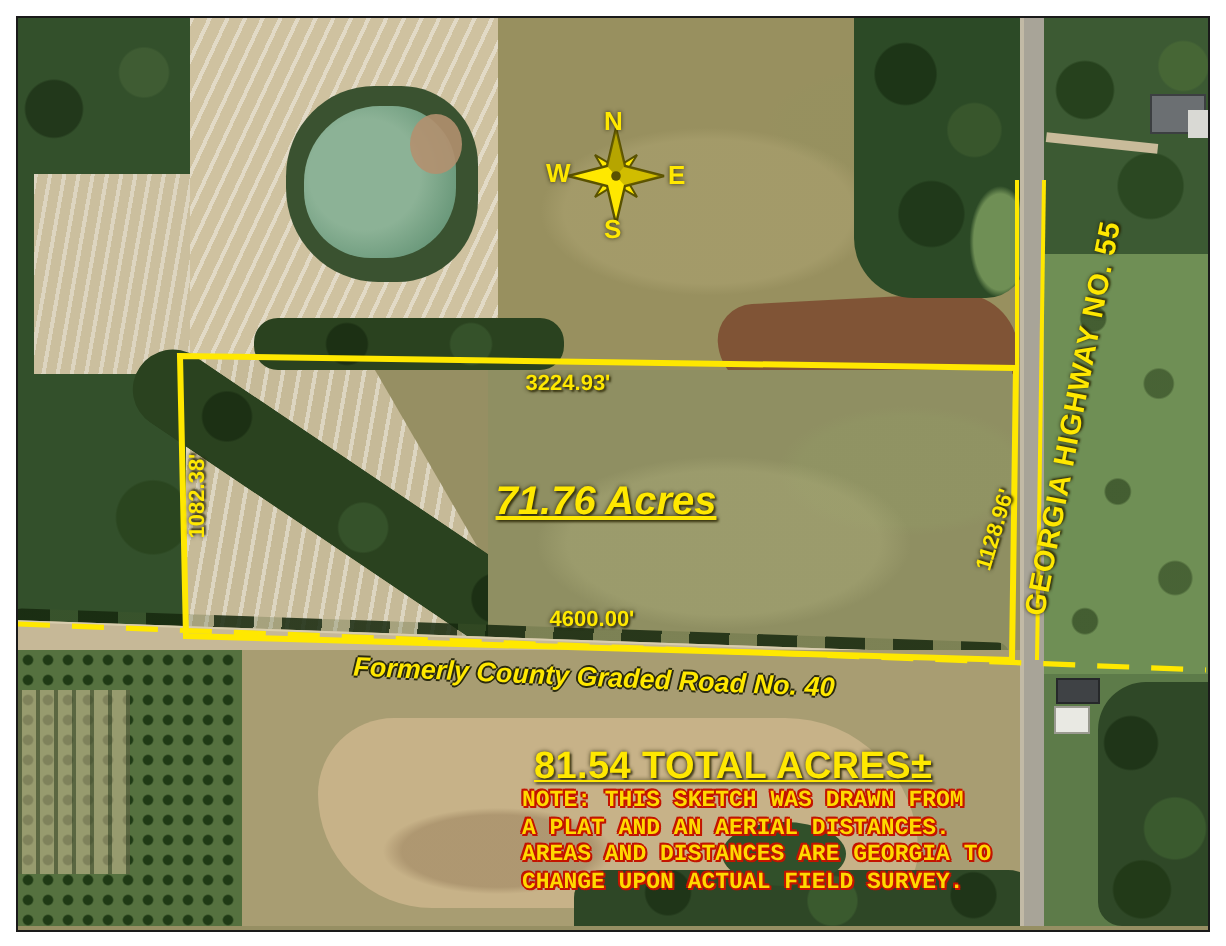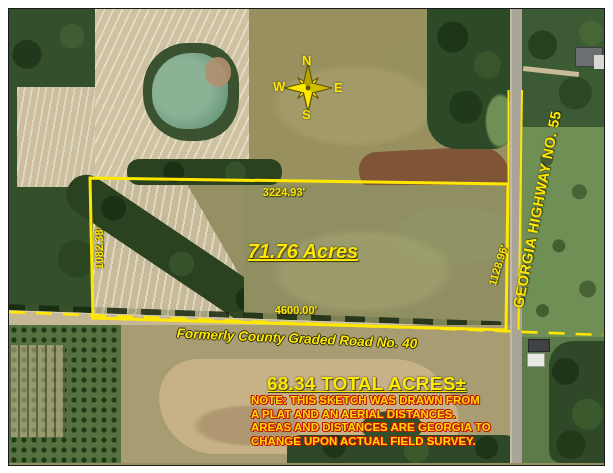--- a/index.html
+++ b/index.html
@@ -169,22 +169,22 @@
     <div class="abs lbl dim" style="left:215px;top:177px;width:120px;">3224.93'</div>
     <div class="abs lbl dim" style="left:227px;top:295px;width:120px;">4600.00'</div>
     <div class="abs lbl dim" style="left:55px;top:233px;width:70px;transform:rotate(-90deg);">1082.38'</div>
     <div class="abs lbl dim" style="left:454px;top:250px;width:70px;transform:rotate(-73deg);">1128.96'</div>
 
     <div class="abs lbl acres" style="left:214px;top:231px;width:160px;">71.76 Acres</div>
 
     <div class="abs lbl hwy-lbl" style="left:430px;top:195px;width:195px;transform:rotate(-79deg);">GEORGIA HIGHWAY NO. 55</div>
     <div class="abs lbl road-lbl" style="left:148px;top:322px;width:280px;transform:rotate(2.5deg);">Formerly County Graded Road No. 40</div>
 
-    <div class="abs lbl total" style="left:258px;top:364px;">68.34 TOTAL ACRES±</div>
-    <div class="abs" style="left:242px;top:385px;">
+    <div class="abs lbl total" style="left:258px;top:364px;">81.54 TOTAL ACRES±</div>
+    <div class="abs" style="left:252px;top:385px;font-family:Liberation Mono, monospace;">
       <div class="note">NOTE: THIS SKETCH WAS DRAWN FROM</div>
       <div class="note">A PLAT AND AN AERIAL DISTANCES.</div>
       <div class="note">AREAS AND DISTANCES ARE GEORGIA TO</div>
       <div class="note">CHANGE UPON ACTUAL FIELD SURVEY.</div>
     </div>
 
   </div>
 </div>
 
 </body></html>

